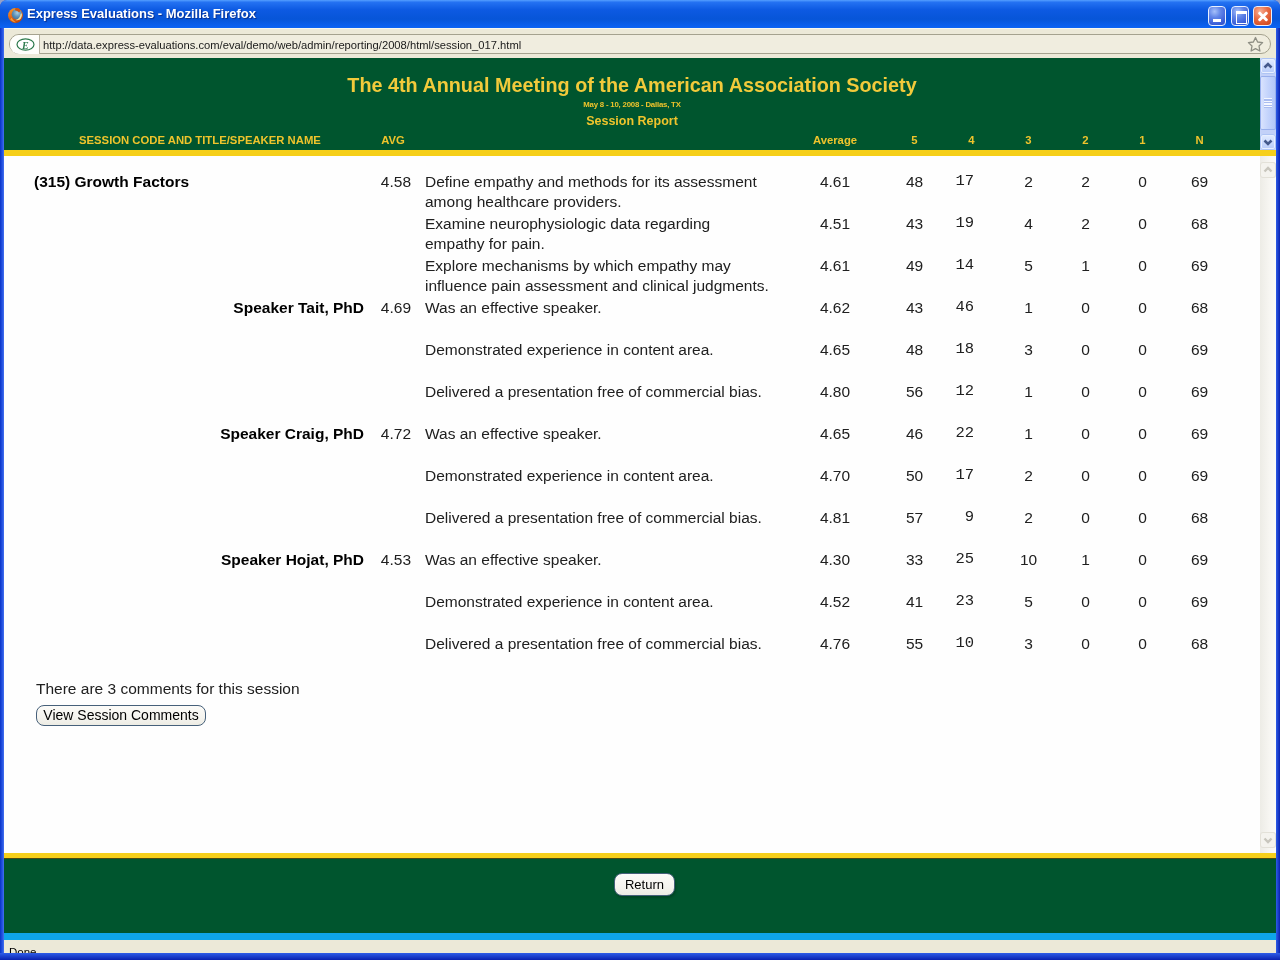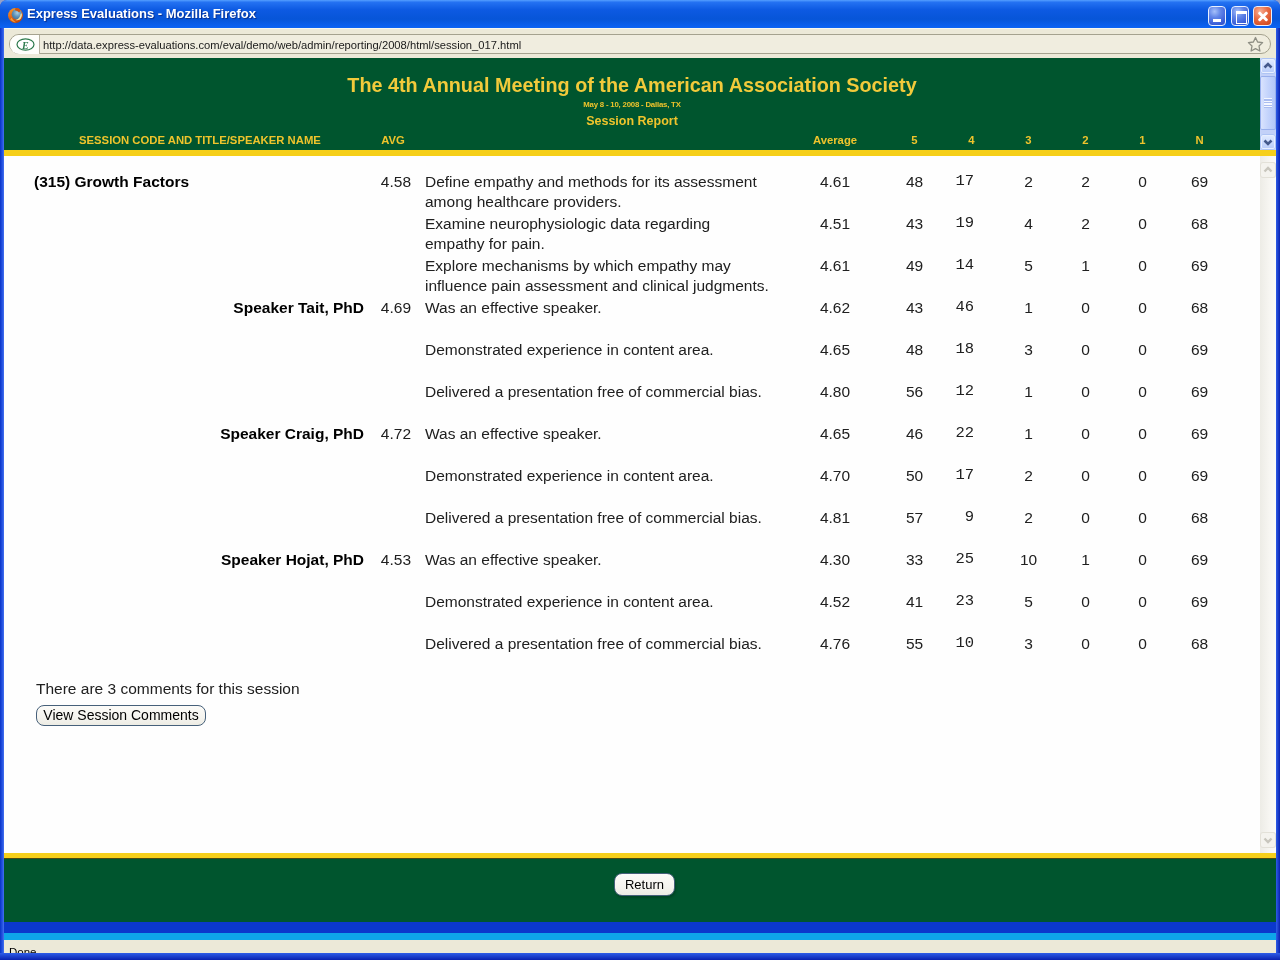--- a/index.html
+++ b/index.html
@@ -30,21 +30,21 @@
  border:1px solid #A5A28F;border-radius:10px;}
 #favbox{position:absolute;left:0px;top:0px;width:30px;height:19px;background:#FEFEFB;
  border-radius:9px 0 0 9px;border-right:1px solid #B5B2A0;}
 #urltext{position:absolute;left:33px;top:4px;font-size:11.2px;color:#1A1A1A;}
 #star{position:absolute;right:6px;top:1px;}
 
 #f1{position:absolute;left:4px;top:58px;width:1272px;height:92px;background:#00552E;color:#EFC636;}
 #divider1{position:absolute;left:4px;top:150px;width:1272px;height:6px;background:#F6CF1A;}
 #f2{position:absolute;left:4px;top:156px;width:1272px;height:697px;background:#FEFEFE;color:#202020;}
 #divider2{position:absolute;left:4px;top:853px;width:1272px;height:6px;background:#F6CF1A;border-bottom:1px solid #4A4A10;}
-#f3{position:absolute;left:4px;top:859px;width:1272px;height:63px;background:#00552E;}
+#f3{position:absolute;left:4px;top:859px;width:1272px;height:74px;background:#00552E;}
 #statusbar{position:absolute;left:4px;top:933px;width:1272px;height:20px;background:#ECE9D8;border-top:7px solid #0ea5e9;}
 #statusbar span{position:absolute;left:5px;top:6px;font-size:11.5px;color:#000;}
 
 #f1 .ttl{position:absolute;left:0;top:16px;width:1256px;text-align:center;font-size:19.8px;font-weight:bold;color:#F2CA3B;}
 #f1 .sub{position:absolute;left:0;top:42px;width:1256px;text-align:center;font-size:7.8px;font-weight:bold;letter-spacing:-0.2px;color:#EFC42C;}
 #f1 .sr{position:absolute;left:0;top:56px;width:1256px;text-align:center;font-size:12.5px;font-weight:bold;color:#EFC42C;}
 .hdr{position:absolute;top:76px;font-size:11.3px;font-weight:bold;color:#EFC42C;}
 
 .sb{position:absolute;width:16px;}
 .sbbtn{position:absolute;left:0;width:16px;height:16px;border-radius:3px;}

